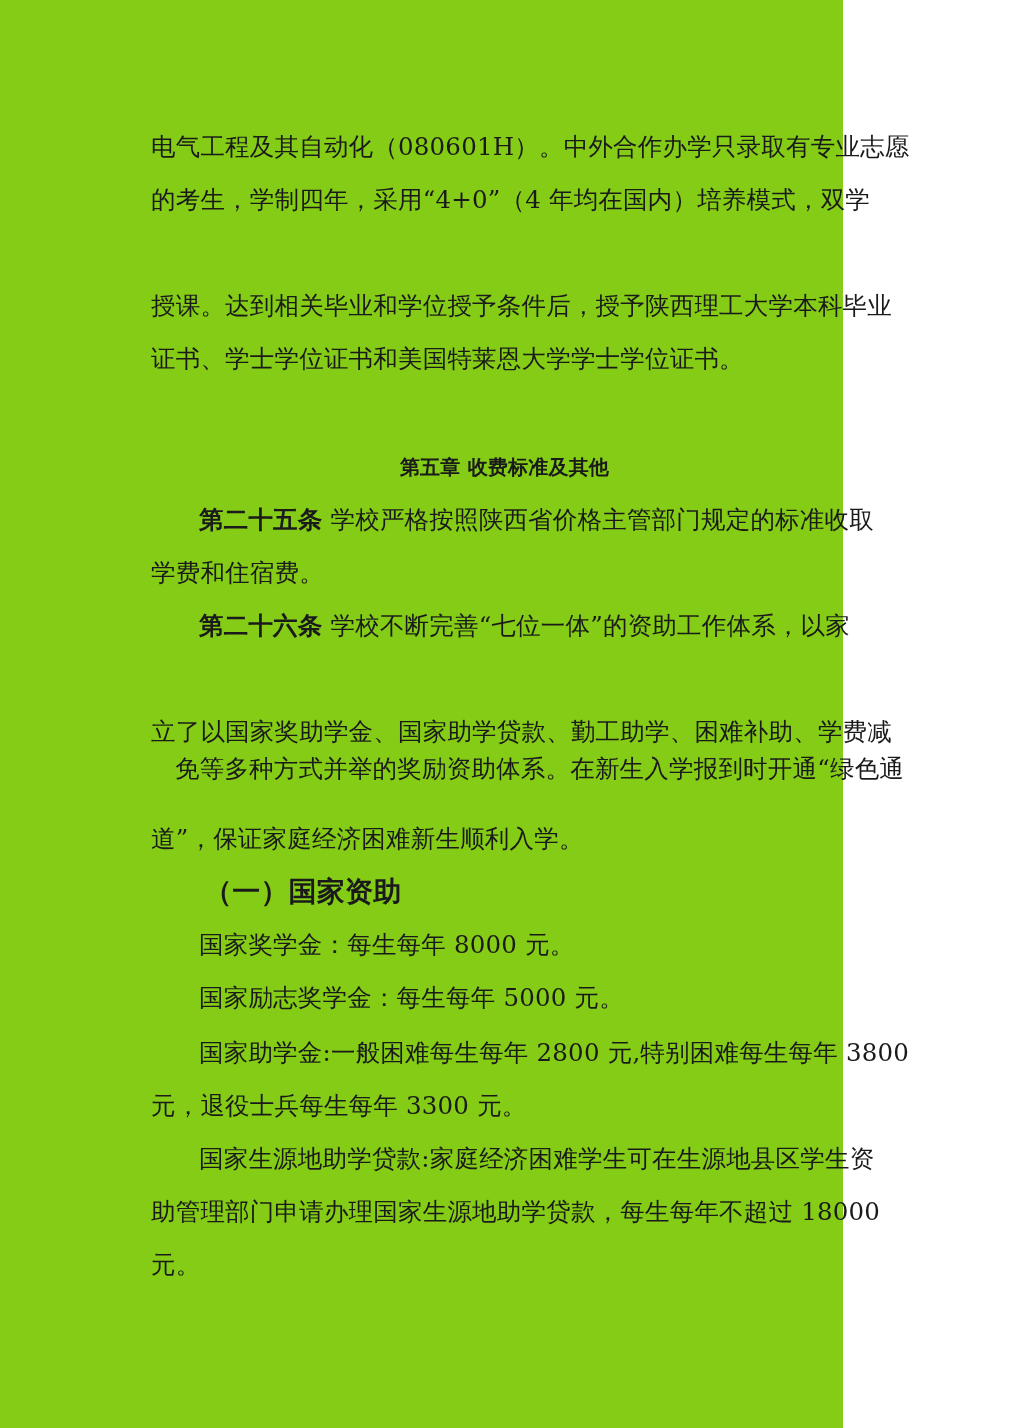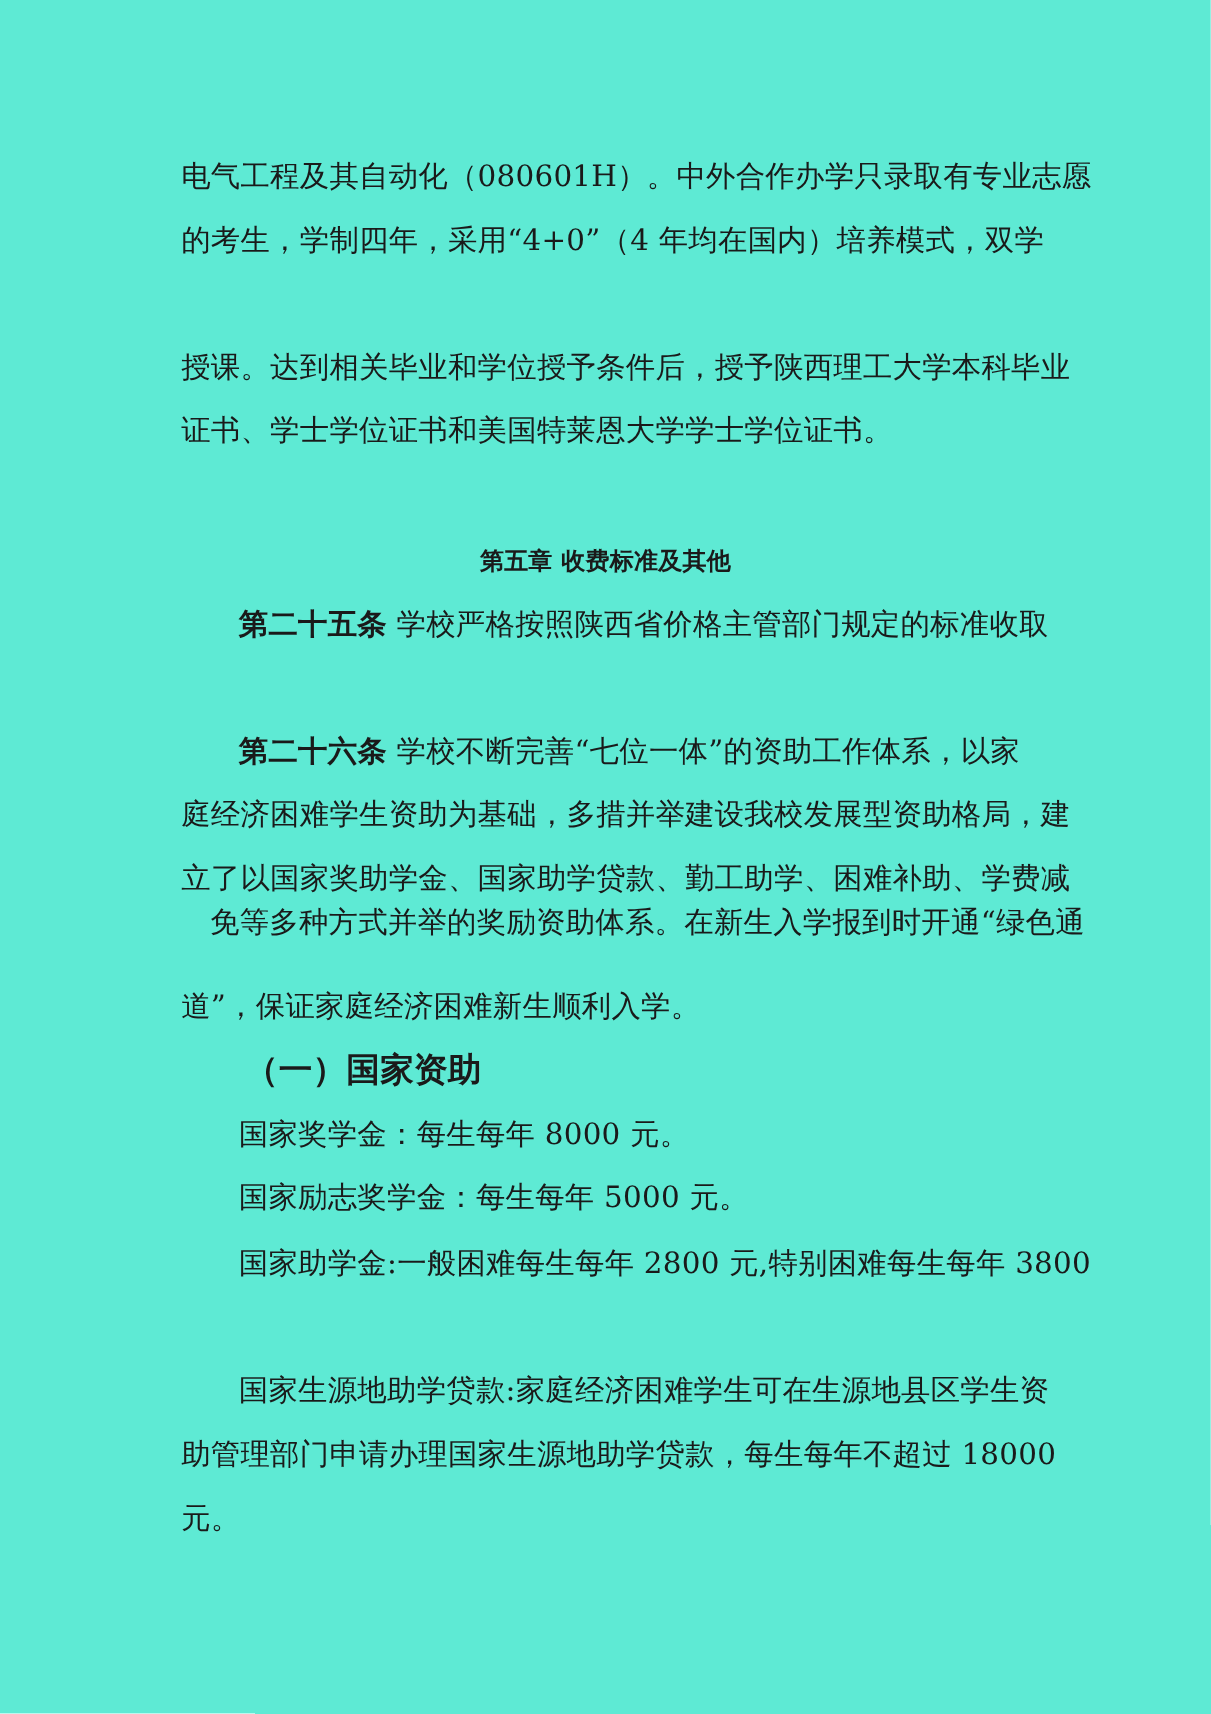--- a/index.html
+++ b/index.html
@@ -11,23 +11,23 @@
       width: 1009px;
       height: 1428px;
       position: relative;
       overflow: hidden;
       font-family: "DejaVu Serif", "Liberation Serif", serif;
       color: #1a1a1a;
     }
     .page {
       position: absolute;
       left: 0; top: 0;
-      width: 1009px;
+      width: 843px;
       height: 1428px;
-      background: #5eead4;
+      background: #84cc16;
       text-decoration: underline;
     }
     .line {
       position: absolute;
       left: 151px;
       width: 710px;
       font-size: 24.5px;
       line-height: 30px;
       height: 30px;
       white-space: nowrap;
@@ -65,31 +65,32 @@
   <div class="line justify" style="top:132px;">电气工程及其自动化（080601H）。中外合作办学只录取有专业志愿</div>
   <div class="line justify" style="top:185px;">的考生，学制四年，采用“4+0”（4 年均在国内）培养模式，双学</div>
   <div class="line justify" style="top:291px;">授课。达到相关毕业和学位授予条件后，授予陕西理工大学本科毕业</div>
   <div class="line" style="top:344px;">证书、学士学位证书和美国特莱恩大学学士学位证书。</div>
 
   <div class="line heading" style="top:452px;">第五章  收费标准及其他</div>
 
   <div class="line indent" style="top:505px;">
     <span class="bold">第二十五条</span><span> 学校严格按照陕西省价格主管部门规定的标准收取</span>
   </div>
+  <div class="line" style="top:558px;">学费和住宿费。</div>
 
   <div class="line indent" style="top:611px;">
     <span class="bold">第二十六条</span><span> 学校不断完善“七位一体”的资助工作体系，以家</span>
   </div>
-  <div class="line justify" style="top:664px;">庭经济困难学生资助为基础，多措并举建设我校发展型资助格局，建</div>
   <div class="line justify" style="top:717px;">立了以国家奖助学金、国家助学贷款、勤工助学、困难补助、学费减</div>
   <div class="line justify" style="top:754px;margin-left:24px;">免等多种方式并举的奖励资助体系。在新生入学报到时开通“绿色通</div>
   <div class="line" style="top:824px;">道”，保证家庭经济困难新生顺利入学。</div>
 
   <div class="line sub-heading" style="top:877px;">（一）国家资助</div>
 
   <div class="line indent" style="top:930px;">国家奖学金：每生每年 8000 元。</div>
   <div class="line indent" style="top:983px;">国家励志奖学金：每生每年 5000 元。</div>
   <div class="line indent justify" style="top:1038px;">国家助学金:一般困难每生每年 2800 元,特别困难每生每年 3800</div>
+  <div class="line" style="top:1091px;">元，退役士兵每生每年 3300 元。</div>
   <div class="line indent justify" style="top:1144px;">国家生源地助学贷款:家庭经济困难学生可在生源地县区学生资</div>
   <div class="line justify" style="top:1197px;">助管理部门申请办理国家生源地助学贷款，每生每年不超过 18000</div>
   <div class="line" style="top:1250px;">元。</div>
 
 </div>
 
 </body></html>

